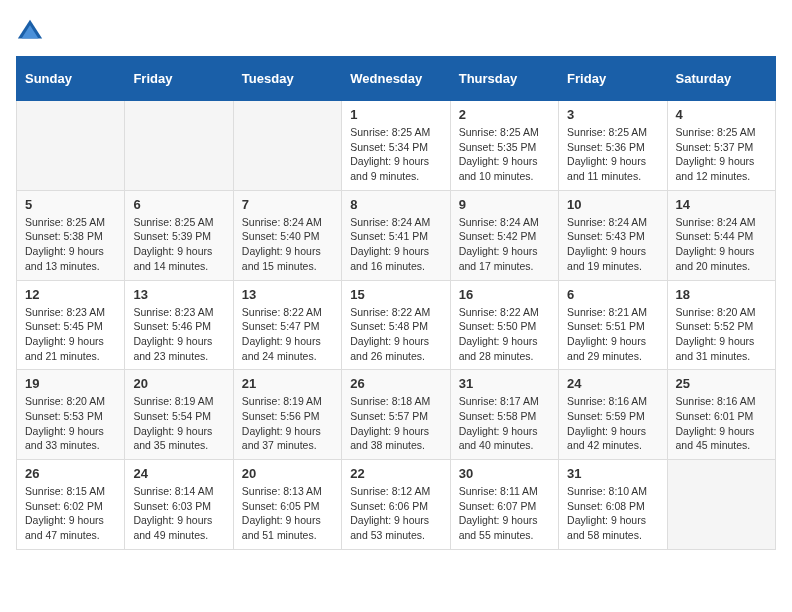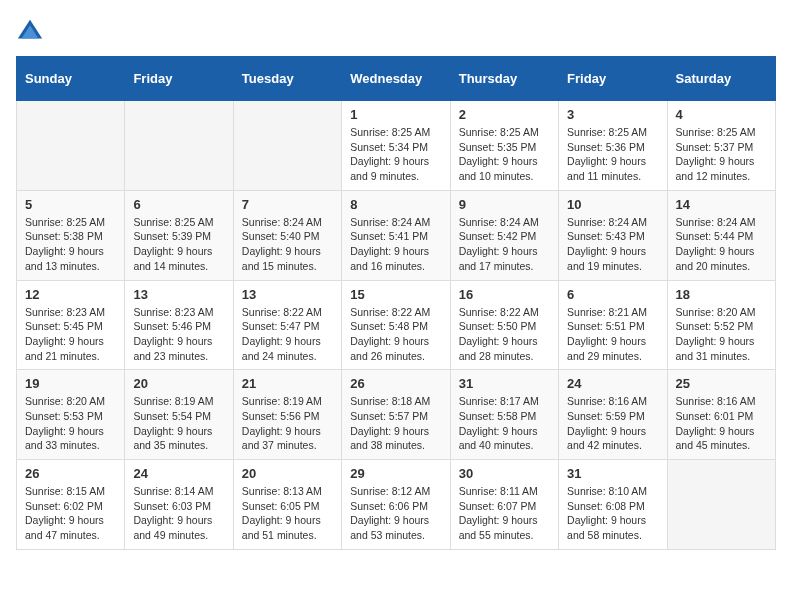--- a/index.html
+++ b/index.html
@@ -160,19 +160,19 @@
         <td><span class="day-num">21</span><span class="day-info">Sunrise: 8:19 AM<br>Sunset: 5:56 PM<br>Daylight: 9 hours<br>and 37 minutes.</span></td>
         <td><span class="day-num">26</span><span class="day-info">Sunrise: 8:18 AM<br>Sunset: 5:57 PM<br>Daylight: 9 hours<br>and 38 minutes.</span></td>
         <td><span class="day-num">31</span><span class="day-info">Sunrise: 8:17 AM<br>Sunset: 5:58 PM<br>Daylight: 9 hours<br>and 40 minutes.</span></td>
         <td><span class="day-num">24</span><span class="day-info">Sunrise: 8:16 AM<br>Sunset: 5:59 PM<br>Daylight: 9 hours<br>and 42 minutes.</span></td>
         <td><span class="day-num">25</span><span class="day-info">Sunrise: 8:16 AM<br>Sunset: 6:01 PM<br>Daylight: 9 hours<br>and 45 minutes.</span></td>
       </tr>
       <tr>
         <td><span class="day-num">26</span><span class="day-info">Sunrise: 8:15 AM<br>Sunset: 6:02 PM<br>Daylight: 9 hours<br>and 47 minutes.</span></td>
         <td><span class="day-num">24</span><span class="day-info">Sunrise: 8:14 AM<br>Sunset: 6:03 PM<br>Daylight: 9 hours<br>and 49 minutes.</span></td>
         <td><span class="day-num">20</span><span class="day-info">Sunrise: 8:13 AM<br>Sunset: 6:05 PM<br>Daylight: 9 hours<br>and 51 minutes.</span></td>
-        <td><span class="day-num">29</span><span class="day-info">Sunrise: 8:12 AM<br>Sunset: 6:06 PM<br>Daylight: 9 hours<br>and 53 minutes.</span></td>
+        <td><span class="day-num">22</span><span class="day-info">Sunrise: 8:12 AM<br>Sunset: 6:06 PM<br>Daylight: 9 hours<br>and 53 minutes.</span></td>
         <td><span class="day-num">30</span><span class="day-info">Sunrise: 8:11 AM<br>Sunset: 6:07 PM<br>Daylight: 9 hours<br>and 55 minutes.</span></td>
         <td><span class="day-num">31</span><span class="day-info">Sunrise: 8:10 AM<br>Sunset: 6:08 PM<br>Daylight: 9 hours<br>and 58 minutes.</span></td>
         <td class="empty-cell"></td>
       </tr>
     </tbody>
 </table>
 
 </body></html>

